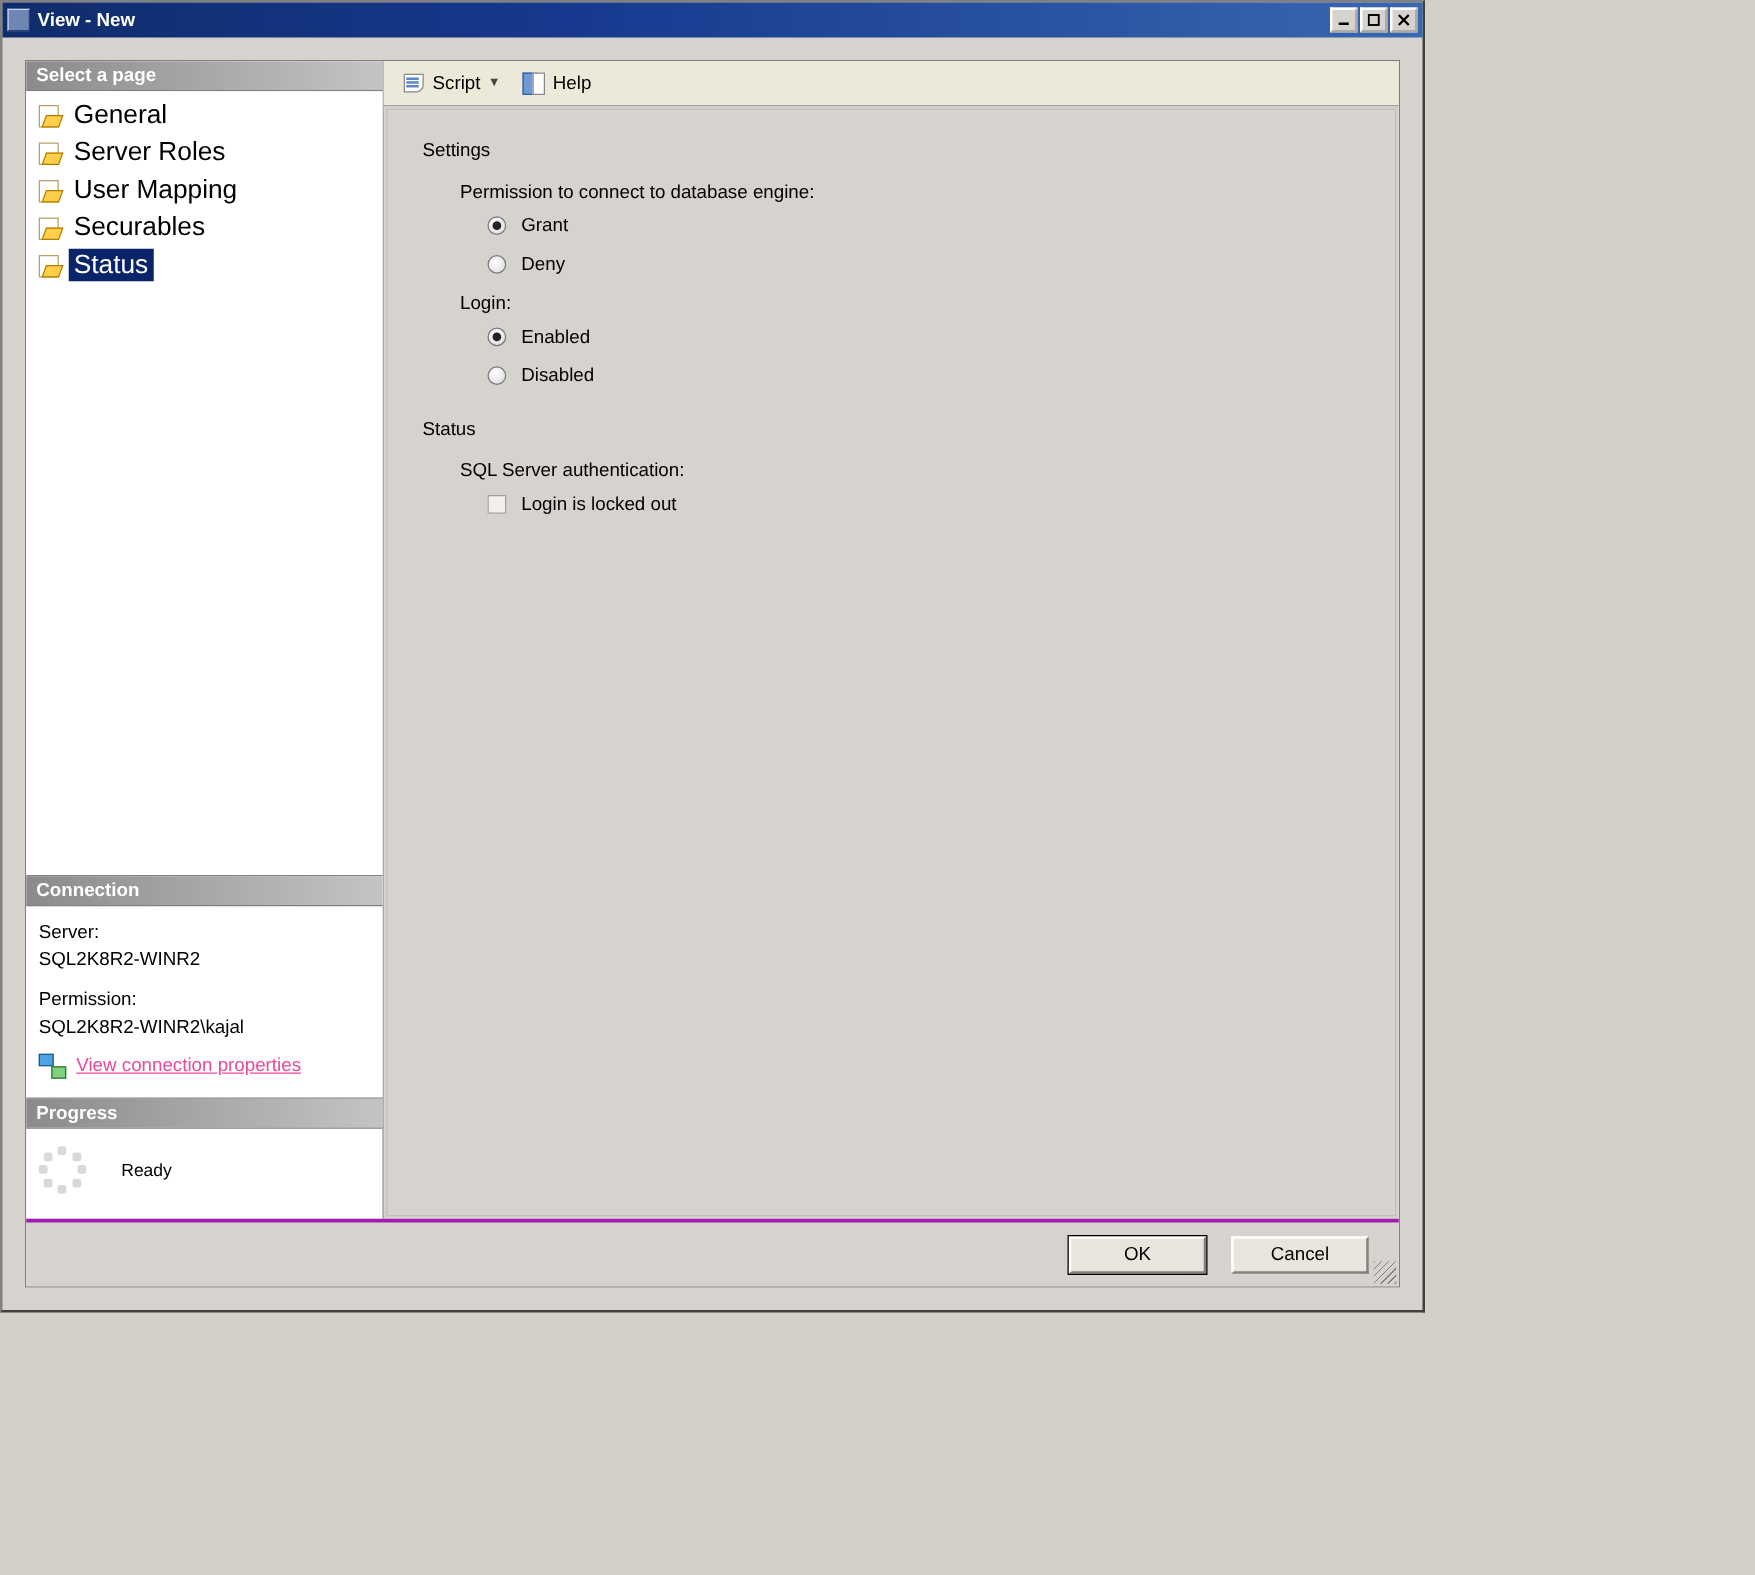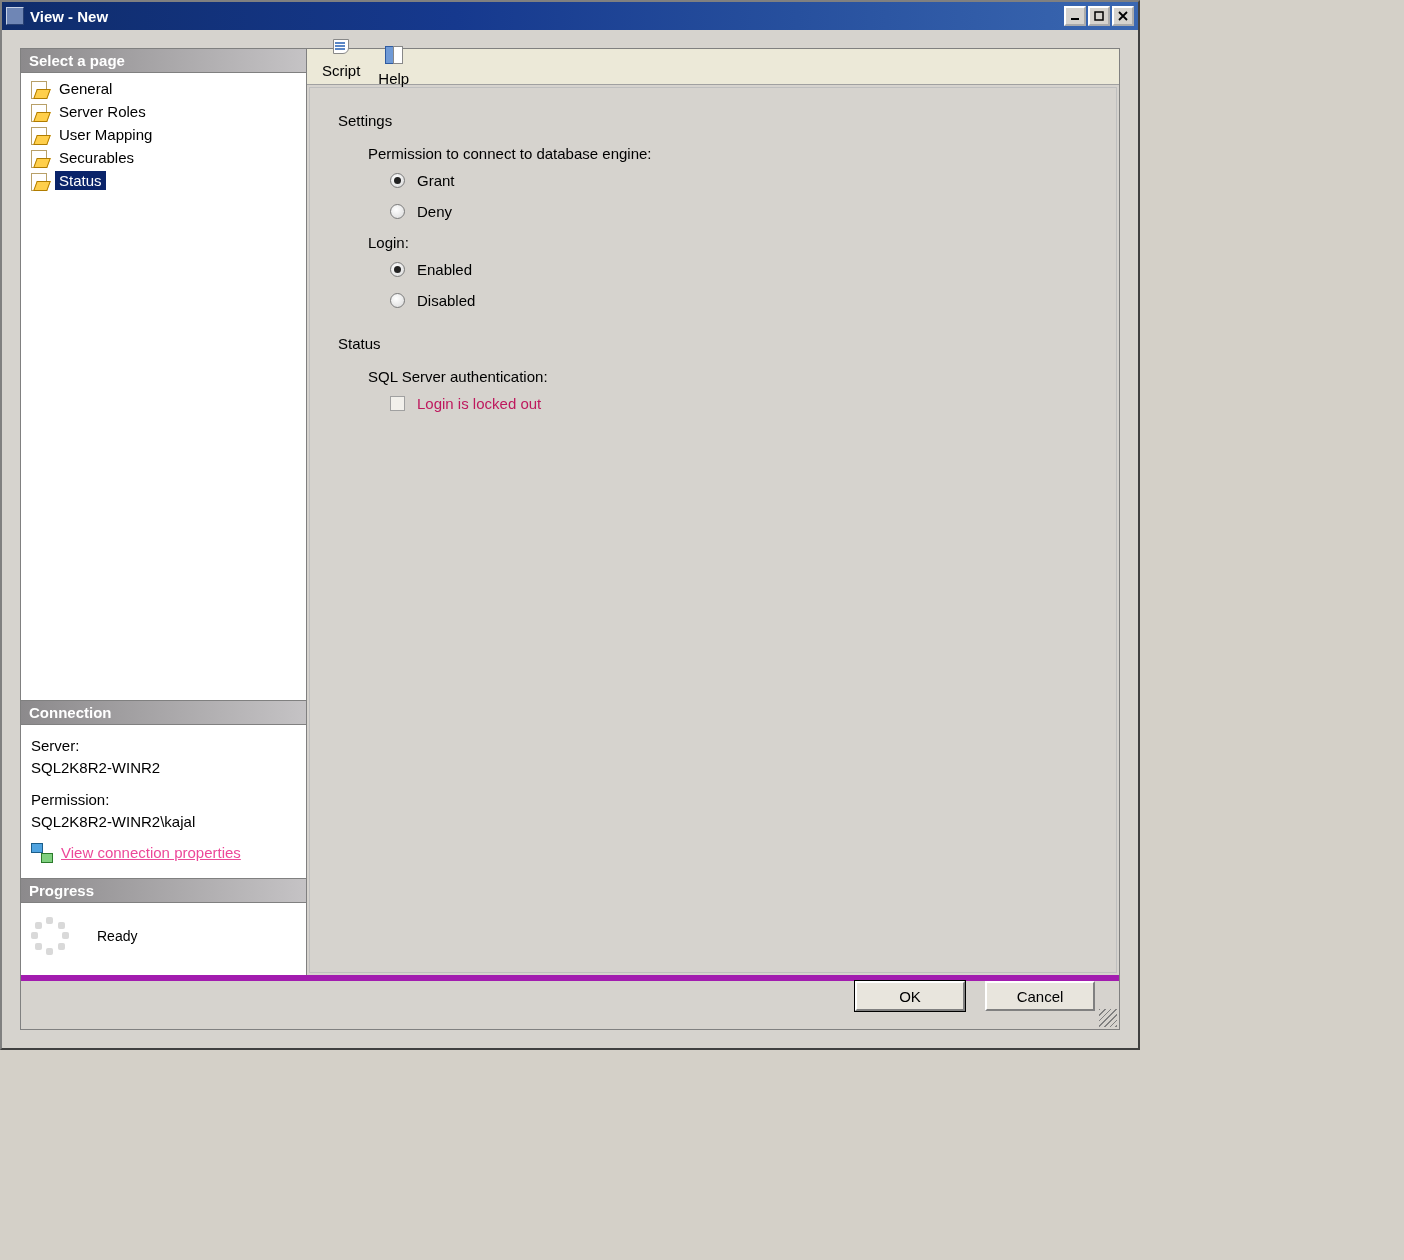--- a/index.html
+++ b/index.html
@@ -95,21 +95,21 @@
     flex:1;
     padding: 4px 0;
     overflow:auto;
     background:#fff;
   }
   .nav-item {
     display:flex;
     align-items:center;
     gap:6px;
     padding: 2px 8px;
-    font-size:15px;
+    font-size:21px;
     cursor:default;
     white-space:nowrap;
   }
   .nav-item .label {
     padding: 1px 4px;
   }
   .nav-item.selected .label {
     background:#0a246a;
     color:#fff;
   }
@@ -195,21 +195,20 @@
     gap:4px;
     padding: 0 8px;
   }
   .tool-btn {
     display:flex;
     align-items:center;
     gap:6px;
     padding:2px 6px;
     font-size:15px;
     border:1px solid transparent;
-    flex-direction:column;
   }
   .tool-btn .caret{ font-size:10px; color:#444; }
   .script-icon{
     width:18px; height:18px; display:inline-block; position:relative;
   }
   .script-icon::before{
     content:""; position:absolute; left:1px; top:1px; width:14px; height:13px;
     background:#fff; border:1px solid #888;
     border-radius:0 0 6px 0;
   }
@@ -251,27 +250,28 @@
     position:relative; display:inline-block;
   }
   .radio.checked::after{
     content:""; position:absolute; left:3px; top:3px; width:7px; height:7px;
     background:#222; border-radius:50%;
   }
   .checkbox {
     width:15px; height:15px; border:1px solid #a0a0a0; background:#f2f0eb;
     display:inline-block;
   }
-  .disabled-text{ color:#be185d; }
+  .disabled-text{ color:#000000; }
 
   
   .bottombar {
     height:54px;
-    border-top:6px solid #a21caf;
-    display:flex;
+    border-top:3px solid #a21caf;
+    display:flex;
+    align-items:center;
     justify-content:flex-end;
     gap:20px;
     padding: 0 24px;
     background:#d6d3ce;
     position:relative;
   }
   .btn {
     min-width:110px;
     height:30px;
     background:#e8e5dd;

